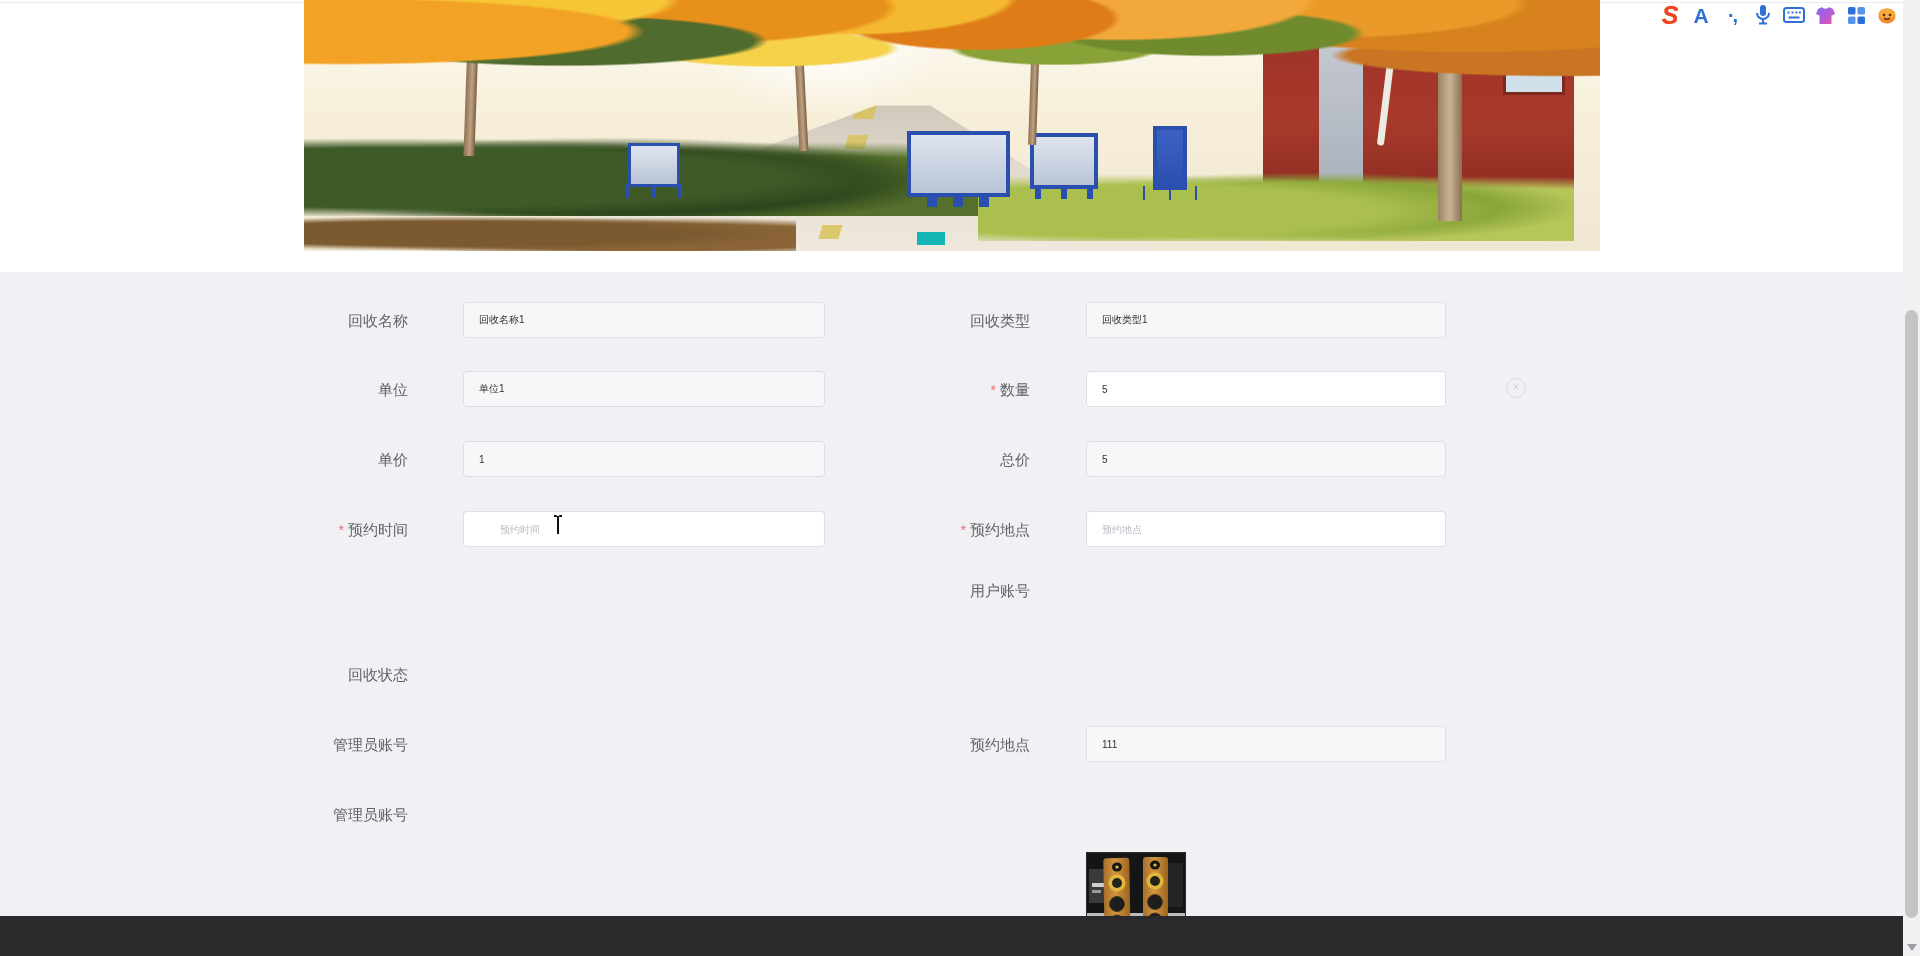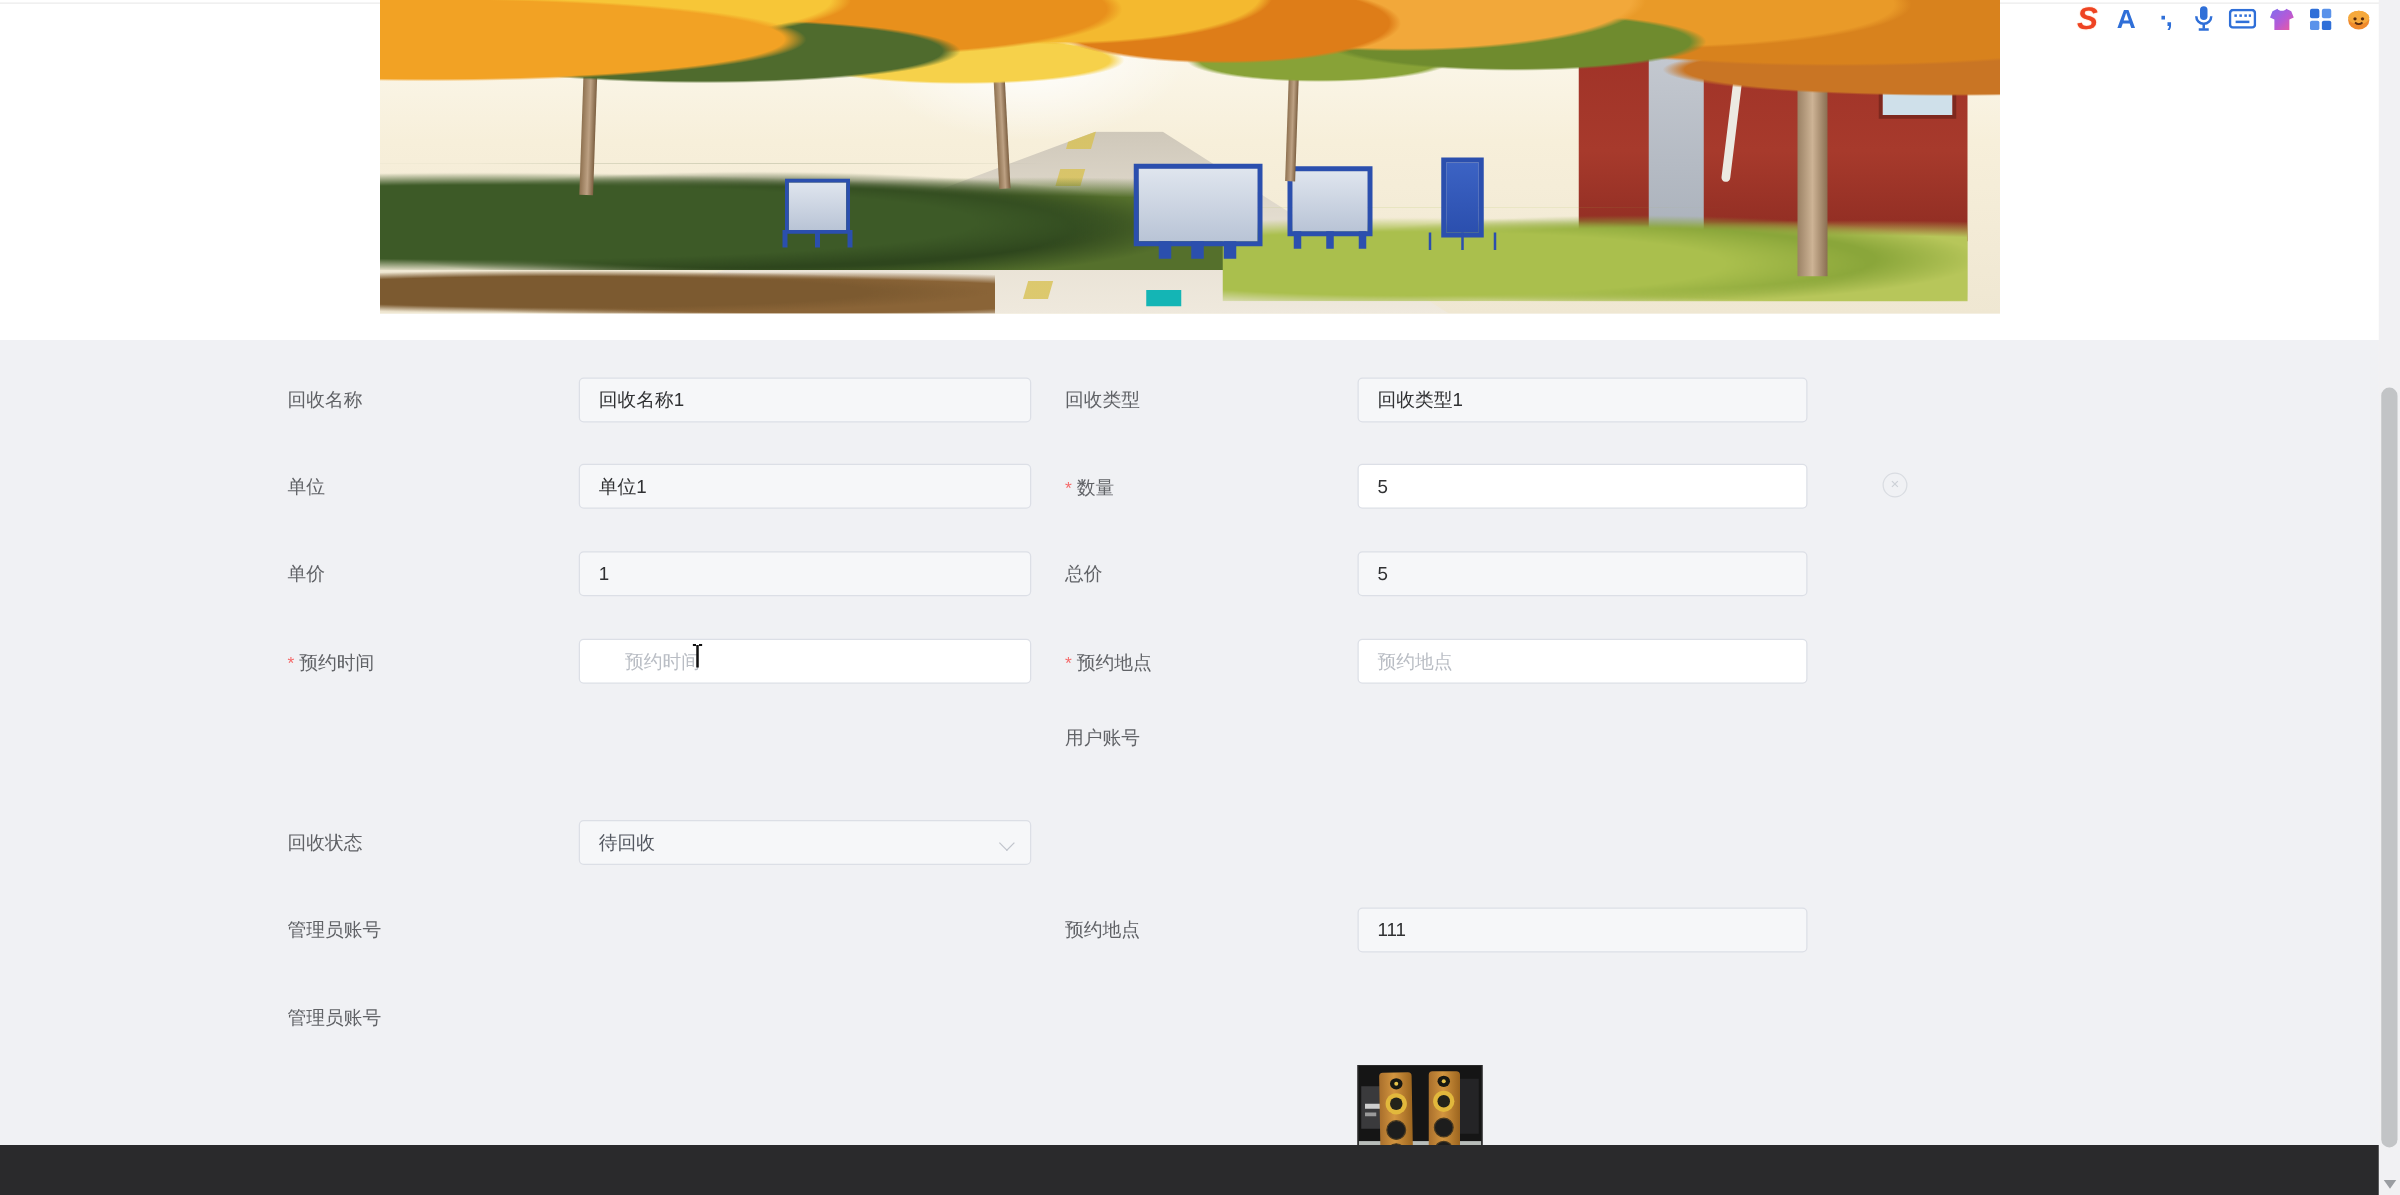--- a/index.html
+++ b/index.html
@@ -67,27 +67,27 @@
   .b-bd1{left:46.5%;top:52%;width:95px;height:58px;}
   .b-bd2{left:56%;top:53%;width:60px;height:48px;}
   .b-bd3{left:25%;top:57%;width:46px;height:38px;border-width:3px;}
   .b-bd4{left:65.5%;top:50%;width:26px;height:56px;background:linear-gradient(180deg,#3c63c4,#2b4fae);}
   .carousel-dot{position:absolute;left:613px;top:232px;width:28px;height:13px;background:#14b5b5;cursor:pointer;}
 
   
   .form-section{position:absolute;left:0;top:272px;width:1920px;height:644px;background:#f0f1f4;}
   .white-gap{position:absolute;left:0;top:251px;width:1920px;height:21px;background:#ffffff;}
 
-  .flabel{position:absolute;width:178px;font-size:15px;color:#606266;line-height:38px;white-space:nowrap;}
+  .flabel{position:absolute;width:178px;text-align:right;font-size:15px;color:#606266;line-height:38px;white-space:nowrap;}
   .flabel.lcol{left:230px;}
   .flabel.rcol{left:852px;}
   .req{color:#f56c6c;margin-right:4px;font-size:14px;}
 
   .finput{position:absolute;height:36px;width:360px;border:1px solid #dcdfe6;border-radius:4px;
-    background:#f6f7f9;color:#303133;font-size:15px;padding:0 15px;box-sizing:border-box;
+    background:#f6f7f9;color:#303133;font-size:10px;padding:0 15px;box-sizing:border-box;
     font-family:"Liberation Sans","DejaVu Sans",sans-serif;outline:none;}
   .finput.lcol{left:463px;width:362px;}
   .finput.rcol{left:1086px;width:360px;}
   .finput.editable{background:#ffffff;}
   .finput::placeholder{color:#b9bdc4;opacity:1;}
   .finput.with-icon{padding-left:36px;}
 
   .fselect{position:absolute;left:463px;width:362px;height:36px;border:1px solid #dcdfe6;border-radius:4px;
     background:#f6f7f9;color:#545861;font-size:15px;line-height:36px;padding:0 15px;box-sizing:border-box;cursor:pointer;}
   .sel-arrow{position:absolute;right:14px;top:13px;width:8px;height:8px;border-right:1.6px solid #c0c4cc;border-bottom:1.6px solid #c0c4cc;transform:rotate(45deg);}
@@ -253,24 +253,20 @@
         <ellipse cx="68" cy="12" rx="5" ry="4.5" fill="#181812"></ellipse>
         <circle cx="68" cy="12" r="1.6" fill="#e6c34a"></circle>
         <circle cx="68" cy="28" r="8.5" fill="#e2b83c"></circle>
         <circle cx="68" cy="28" r="5" fill="#23231a"></circle>
         <circle cx="68" cy="49" r="7.5" fill="#1d1d1d" stroke="#4a3a20" stroke-width="1"></circle>
         <circle cx="68" cy="67" r="7" fill="#1d1d1d" stroke="#4a3a20" stroke-width="1"></circle>
       </svg>
     </div>
 
     <label class="flabel lcol" style="top:384px"><span>回收状态</span></label>
-    <div class="fselect" style="top:384px">
-      <span>待回收</span>
-      <span class="sel-arrow"></span>
-    </div>
 
     <label class="flabel lcol" style="top:454px"><span>管理员账号</span></label>
     <label class="flabel rcol" style="top:454px"><span>预约地点</span></label>
     <input class="finput rcol" style="top: 454px;" readonly="" value="111">
 
     <label class="flabel lcol" style="top:524px"><span>管理员账号</span></label>
 
   </div>
 
   <div class="clear-ic">×</div>

